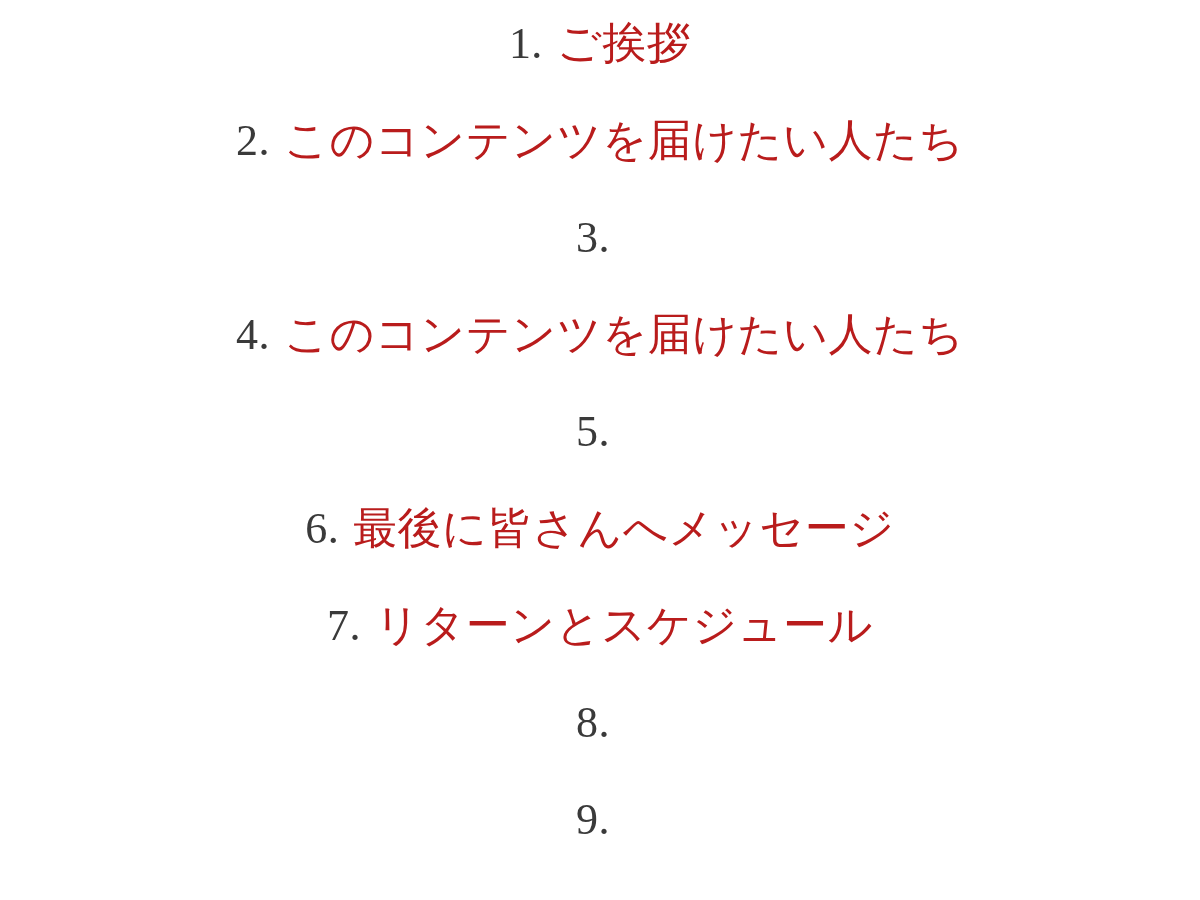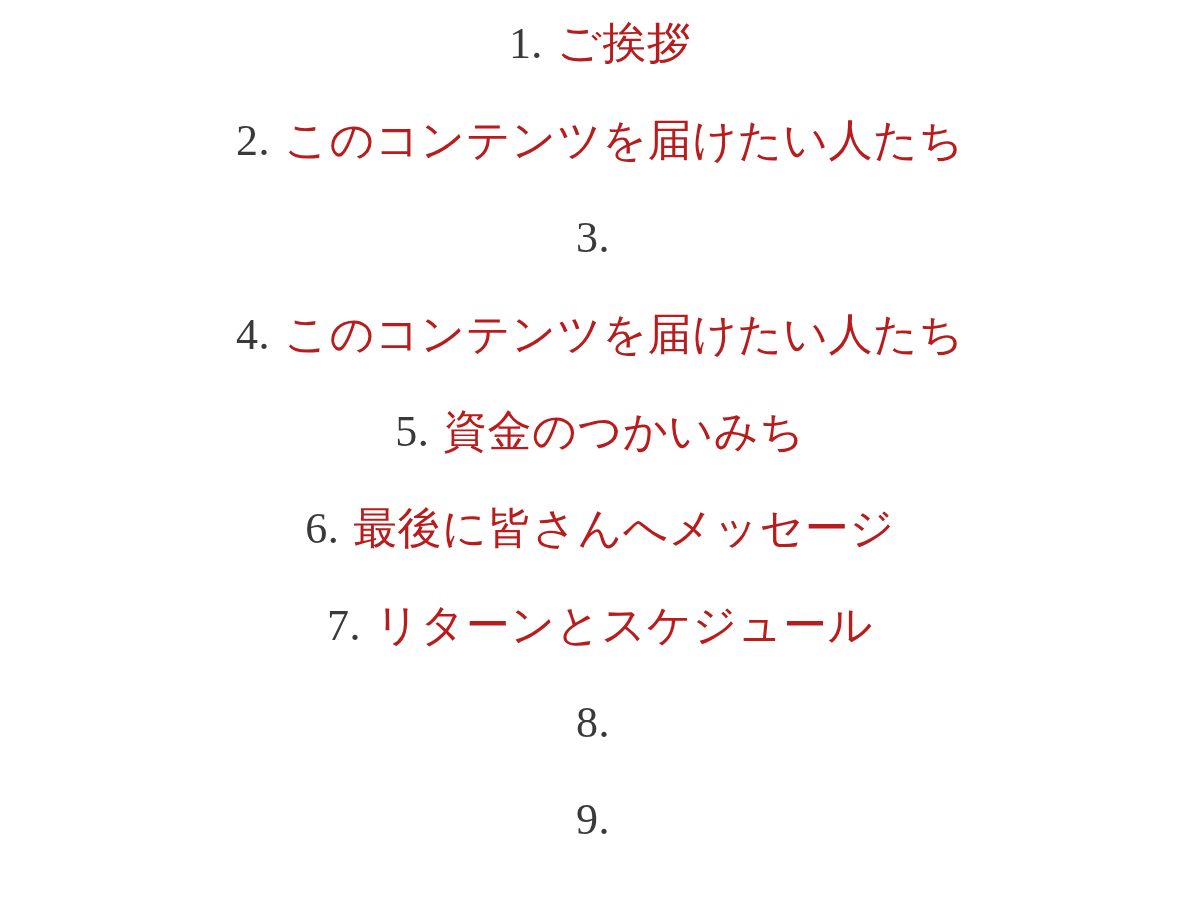--- a/index.html
+++ b/index.html
@@ -68,21 +68,20 @@
     </li>
     <li class="toc-item">
       <span class="toc-num">3.</span>
     </li>
     <li class="toc-item">
       <span class="toc-num">4.</span>
       <span class="toc-text">このコンテンツを届けたい人たち</span>
     </li>
     <li class="toc-item">
       <span class="toc-num">5.</span>
-      <span class="toc-text">資金のつかいみち</span>
     </li>
     <li class="toc-item">
       <span class="toc-num">6.</span>
       <span class="toc-text">最後に皆さんへメッセージ</span>
     </li>
     <li class="toc-item">
       <span class="toc-num">7.</span>
       <span class="toc-text">リターンとスケジュール</span>
     </li>
     <li class="toc-item">

